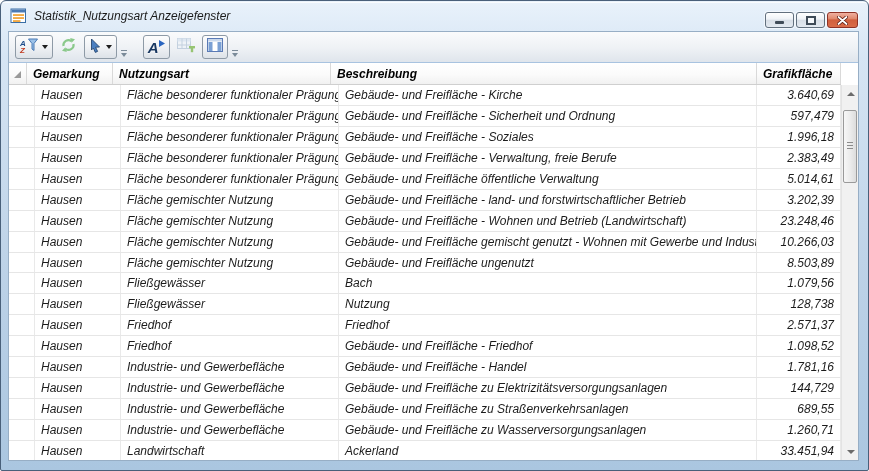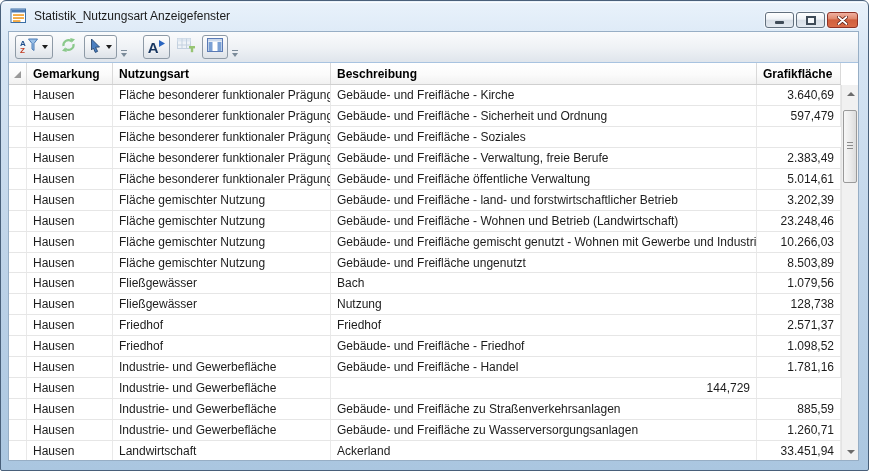--- a/index.html
+++ b/index.html
@@ -11,20 +11,21 @@
   }
 
   
   .window {
     position: relative;
     width: 869px; height: 471px;
     border: 1px solid #49607a;
     border-radius: 6px 6px 2px 2px;
     background: linear-gradient(180deg, #e9f2fb 0%, #d6e5f4 12%, #bed3e8 55%, #aac6e0 100%);
     overflow: hidden;
+    font-style: italic;
   }
   .window::before {
     content: ""; position: absolute; left: 1px; right: 1px; top: 1px; height: 1px;
     background: rgba(255,255,255,.75); border-radius: 5px 5px 0 0;
   }
 
   
   .titlebar {
     position: absolute; left: 0; top: 0; right: 0; height: 30px;
     display: flex; align-items: center; padding-left: 9px;
@@ -109,21 +110,21 @@
     padding: 4px 6px 0 6px; border-right: 1px solid #d9d9d9;
     white-space: nowrap; overflow: hidden;
   }
   .th.num { text-align: left; }
   .th.sel { padding: 0; position: relative; }
   .sel-triangle {
     position: absolute; left: 5px; top: 8px; width: 0; height: 0;
     border-left: 7px solid transparent; border-bottom: 7px solid #9a9a9a;
   }
   .tbody { position: absolute; left: 0; right: 17px; top: 22px; bottom: 0; overflow: hidden; }
-  .tr { height: 20.95px; border-bottom: 1px solid #e6e6e6; background: #fff; }
+  .tr { height: 20.95px; border-bottom: 1px solid #e6e6e6; background: #fff; padding-left: 8px; }
   .td {
     font-size: 12px; color: #1c1c1c; padding: 3px 6px 0 6px;
     border-right: 1px solid #e9e9e9; white-space: nowrap; overflow: hidden;
   }
   .td.num { text-align: right; }
   .td.sel { padding: 0; }
 
   
   .vscroll {
     position: absolute; top: 22px; right: 0; bottom: 0; width: 17px;
@@ -280,20 +281,21 @@
           <div class="td">Hausen</div>
           <div class="td">Fläche besonderer funktionaler Prägung</div>
           <div class="td">Gebäude- und Freifläche - Sicherheit und Ordnung</div>
           <div class="td num">597,479</div>
         </div>
           <div class="tr">
           <div class="td sel"></div>
           <div class="td">Hausen</div>
           <div class="td">Fläche besonderer funktionaler Prägung</div>
           <div class="td">Gebäude- und Freifläche - Soziales</div>
+          <div class="td num">1.996,18</div>
         </div>
           <div class="tr">
           <div class="td sel"></div>
           <div class="td">Hausen</div>
           <div class="td">Fläche besonderer funktionaler Prägung</div>
           <div class="td">Gebäude- und Freifläche - Verwaltung, freie Berufe</div>
           <div class="td num">2.383,49</div>
         </div>
           <div class="tr">
           <div class="td sel"></div>
@@ -362,28 +364,29 @@
           <div class="td sel"></div>
           <div class="td">Hausen</div>
           <div class="td">Industrie- und Gewerbefläche</div>
           <div class="td">Gebäude- und Freifläche - Handel</div>
           <div class="td num">1.781,16</div>
         </div>
           <div class="tr">
           <div class="td sel"></div>
           <div class="td">Hausen</div>
           <div class="td">Industrie- und Gewerbefläche</div>
+          <div class="td">Gebäude- und Freifläche zu Elektrizitätsversorgungsanlagen</div>
           <div class="td num">144,729</div>
         </div>
           <div class="tr">
           <div class="td sel"></div>
           <div class="td">Hausen</div>
           <div class="td">Industrie- und Gewerbefläche</div>
           <div class="td">Gebäude- und Freifläche zu Straßenverkehrsanlagen</div>
-          <div class="td num">885,59</div>
+          <div class="td num">689,55</div>
         </div>
           <div class="tr">
           <div class="td sel"></div>
           <div class="td">Hausen</div>
           <div class="td">Industrie- und Gewerbefläche</div>
           <div class="td">Gebäude- und Freifläche zu Wasserversorgungsanlagen</div>
           <div class="td num">1.260,71</div>
         </div>
           <div class="tr">
           <div class="td sel"></div>

